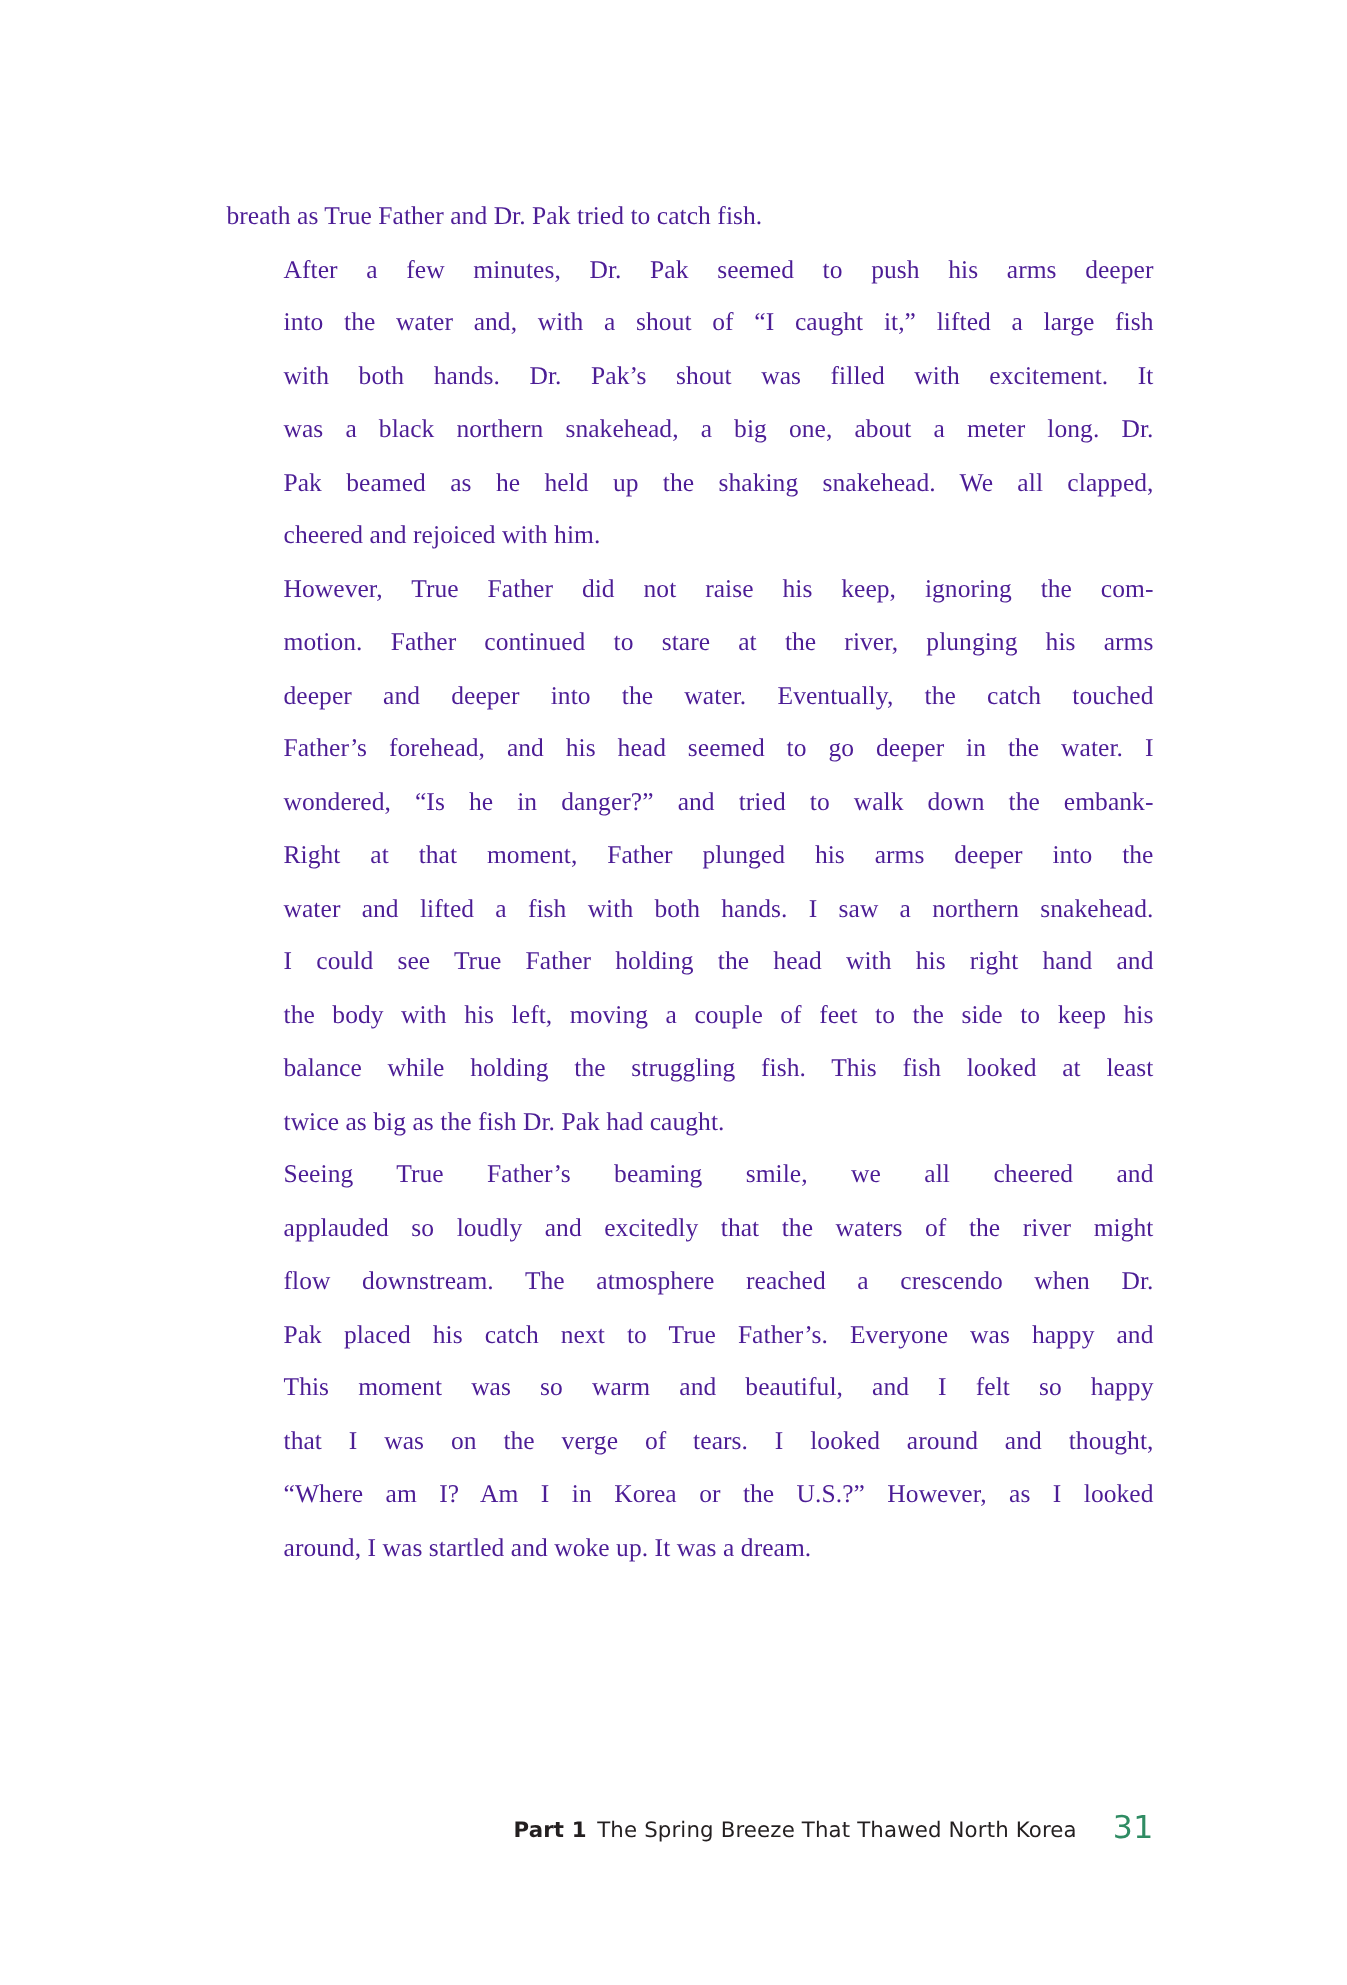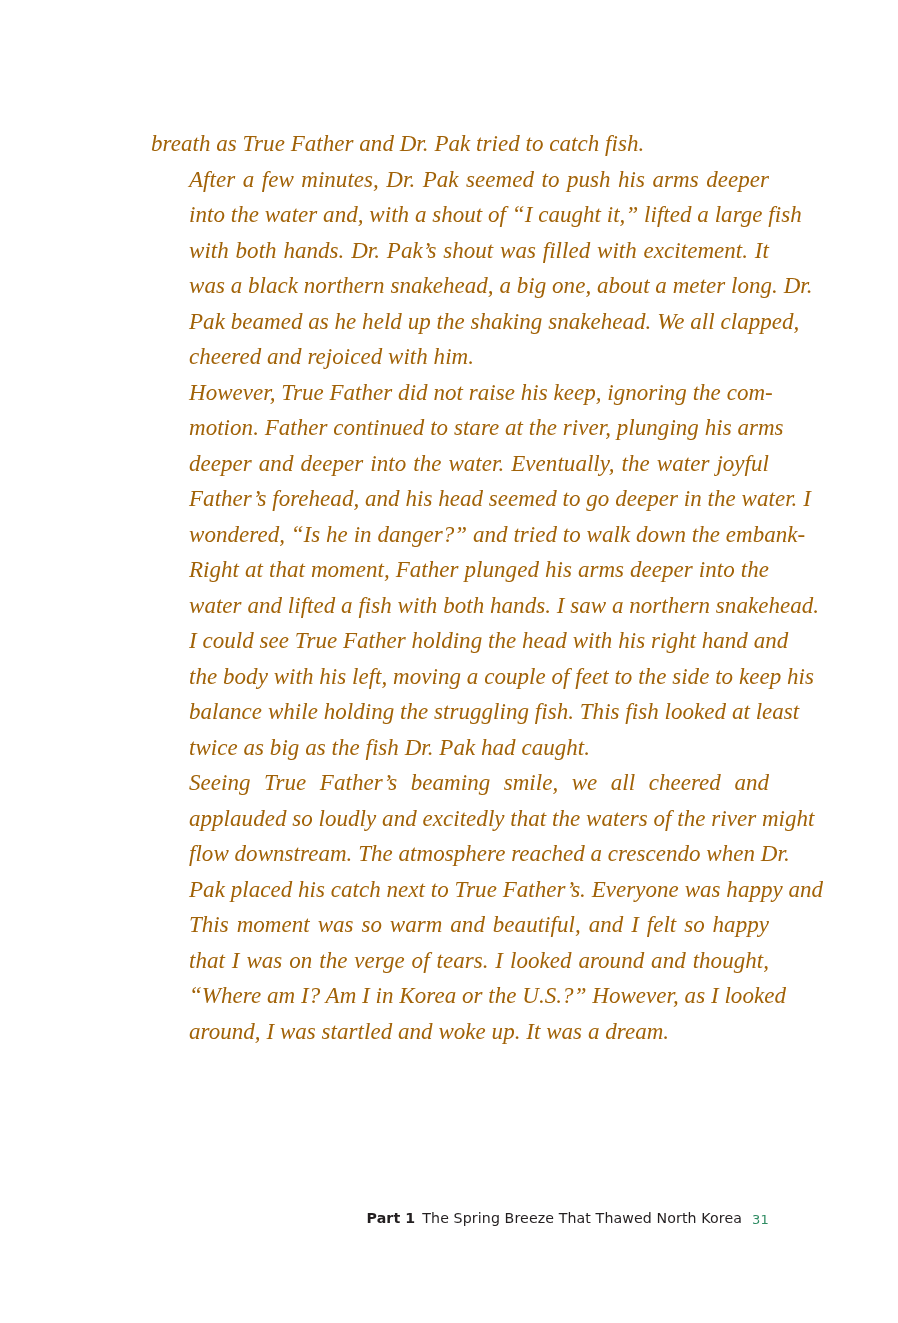--- a/index.html
+++ b/index.html
@@ -29,29 +29,28 @@
   
   .text-column {
     position: absolute;
     left: 151px;
     top: 126px;
     width: 618px;
   }
 
   .para {
     margin: 0;
-    font-size: 23px;
+    font-size: 17px;
     line-height: 35.5px;
     text-align: justify;
     text-justify: inter-word;
-    color: #a16207;
+    color: #4c1d95;
     letter-spacing: 0.04px;
     word-spacing: 0px;
     hyphens: none;
-    font-style: italic;
   }
 
   
   .para.cont {
     text-indent: 0;
   }
 
   .para.indent {
     text-indent: 38px;
   }
@@ -96,22 +95,22 @@
   .footer .sep {
     display: inline-block;
     width: 7px;
   }
   .footer .chapter-title {
     font-weight: 400;
     color: #231f20;
   }
   .footer .page-number {
     display: inline-block;
-    margin-left: 10px;
-    font-size: 13px;
+    margin-left: 24px;
+    font-size: 21px;
     font-weight: 400;
     color: #2f8c63;
     vertical-align: -0.5px;
     letter-spacing: 0.2px;
   }
 </style>
 </head>
 <body>
 
 <div class="page">
@@ -127,21 +126,21 @@
       <span class="line">into the water and, with a shout of “I caught it,” lifted a large fish</span>
       <span class="line">with both hands. Dr. Pak’s shout was filled with excitement. It</span>
       <span class="line">was a black northern snakehead, a big one, about a meter long. Dr.</span>
       <span class="line">Pak beamed as he held up the shaking snakehead. We all clapped,</span>
       <span class="line last">cheered and rejoiced with him.</span>
     </p>
 
     <p class="para indent">
       <span class="line">However, True Father did not raise his keep, ignoring the com-</span>
       <span class="line">motion. Father continued to stare at the river, plunging his arms</span>
-      <span class="line">deeper and deeper into the water. Eventually, the water joyful</span>
+      <span class="line">deeper and deeper into the water. Eventually, the catch touched</span>
       <span class="line">Father’s forehead, and his head seemed to go deeper in the water. I</span>
       <span class="line">wondered, “Is he in danger?” and tried to walk down the embank-</span>
     </p>
 
     <p class="para indent">
       <span class="line">Right at that moment, Father plunged his arms deeper into the</span>
       <span class="line">water and lifted a fish with both hands. I saw a northern snakehead.</span>
       <span class="line">I could see True Father holding the head with his right hand and</span>
       <span class="line">the body with his left, moving a couple of feet to the side to keep his</span>
       <span class="line">balance while holding the struggling fish. This fish looked at least</span>

